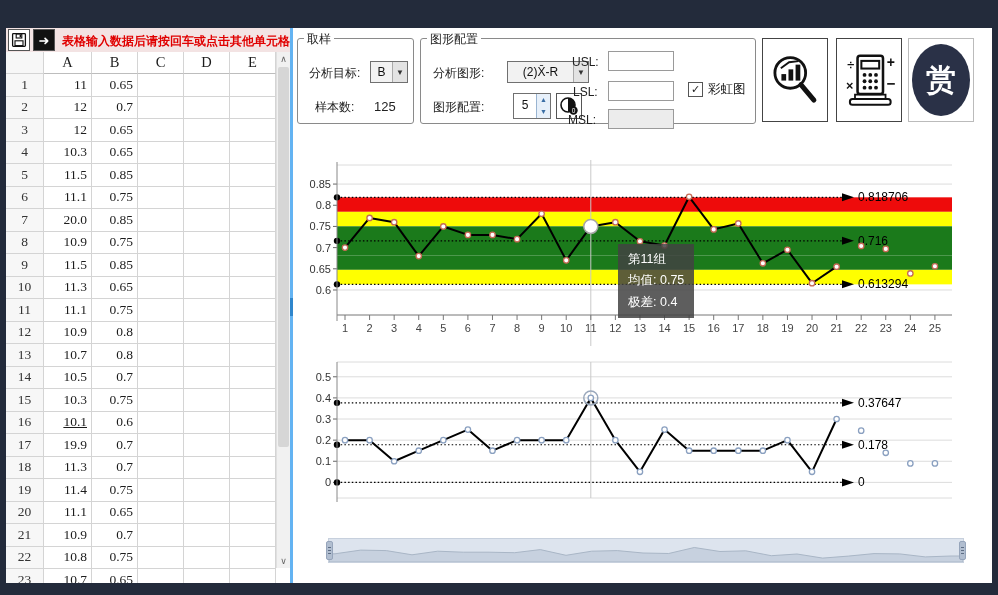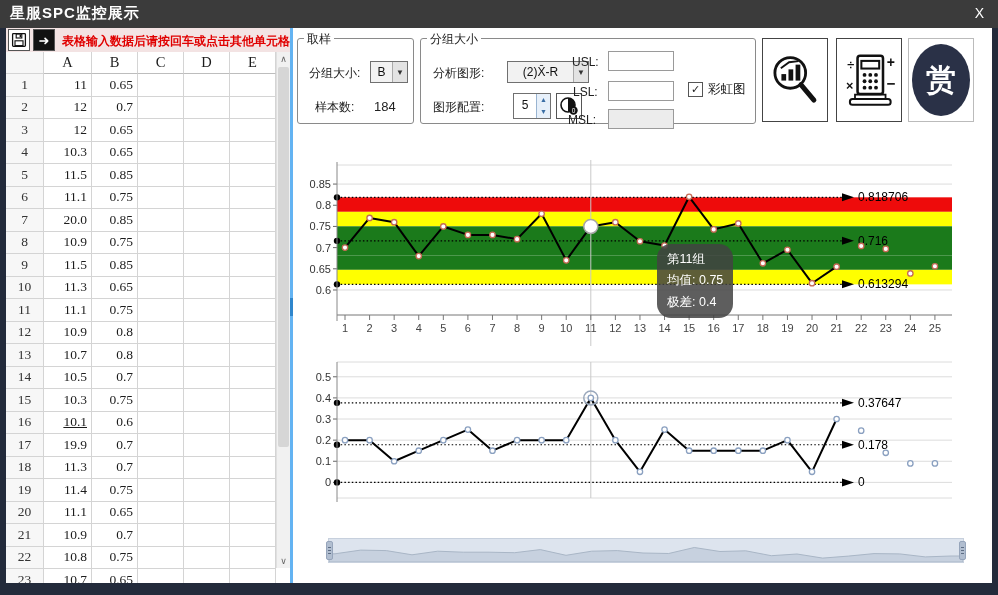--- a/index.html
+++ b/index.html
@@ -57,38 +57,34 @@
   .checkbox .box{width:13px;height:13px;border:1px solid #555;background:#fff;display:flex;align-items:center;justify-content:center;
     font-size:11px;color:#222;line-height:13px;}
   .big-btn{position:absolute;top:10px;width:66px;height:84px;background:#fff;border:1px solid #444;box-sizing:border-box;
     display:flex;align-items:center;justify-content:center;padding:0;}
   .big-btn.light{border:1px solid #bbb;}
   .reward-circle{width:58px;height:72px;border-radius:50%;background:#2a3147;display:flex;align-items:center;justify-content:center;}
   .reward-circle span{color:#fff;font-size:30px;font-weight:bold;}
   
   #charts{position:absolute;left:3px;top:112px;}
   .tooltip{position:absolute;left:325px;top:216px;background:rgba(66,66,66,0.85);color:#fff;
-    font-size:12.5px;line-height:1.7;padding:5px 10px;border-radius:14px;z-index:5;white-space:nowrap;margin-left:39px;}
+    font-size:12.5px;line-height:1.7;padding:5px 10px;border-radius:0;z-index:5;white-space:nowrap;}
   
   .navigator{position:absolute;left:35px;top:510px;width:636px;height:25px;background:#dde4ee;
     border:1px solid #c7d0dd;box-sizing:border-box;}
   .nav-handle{position:absolute;top:2px;width:7px;height:19px;background:#b1bed0;border:1px solid #96a5bb;
     border-radius:2px;box-sizing:border-box;display:flex;flex-direction:column;align-items:center;justify-content:center;gap:2px;}
   .nav-handle i{display:block;width:3px;height:1px;background:#5d6d84;}
   .nav-handle.left{left:-3px;}
   .nav-handle.right{right:-3px;}
 </style>
 </head>
 <body>
 
 <div id="window">
-  <div class="titlebar">
-    <span class="title">星服SPC监控展示</span>
-    <span class="close">X</span>
-  </div>
 
   <div class="content">
 
     <div class="left-panel">
       <div class="toolbar">
         <button class="tb-btn b1">
           <svg width="16" height="16" viewBox="0 0 20 20">
             <rect x="2" y="2" width="16" height="16" rx="1" fill="none" stroke="#111" stroke-width="1.6"></rect>
             <rect x="6.5" y="2.5" width="7" height="5" fill="none" stroke="#111" stroke-width="1.4"></rect>
             <rect x="10.8" y="3.2" width="1.8" height="3.2" fill="#111"></rect>
@@ -302,31 +298,31 @@
     </div>
 
     <div class="splitter">
       <div class="grip"></div>
     </div>
 
     <div class="right-panel">
 
       <div class="gbox" style="left:4px;top:10px;width:117px;height:86px;">
         <span class="legend">取样</span>
-        <span class="lbl" style="left:11px;top:26px;">分组大小:</span>
+        <span class="lbl" style="left:11px;top:26px;">分析目标:</span>
         <div class="combo" style="left:72px;top:22px;width:38px;height:22px;">
           <span class="val">B</span>
           <span class="arrow">▼</span>
         </div>
         <span class="lbl" style="left:17px;top:60px;">样本数:</span>
-        <span class="lbl" style="left:76px;top:60px;font-size:13px;">184</span>
+        <span class="lbl" style="left:76px;top:60px;font-size:13px;">125</span>
       </div>
 
       <div class="gbox" style="left:127px;top:10px;width:336px;height:86px;">
-        <span class="legend">分组大小</span>
+        <span class="legend">图形配置</span>
         <span class="lbl" style="left:12px;top:26px;">分析图形:</span>
         <div class="combo" style="left:86px;top:22px;width:82px;height:22px;">
           <span class="val">(2)X̄-R</span>
           <span class="arrow">▼</span>
         </div>
         <span class="lbl" style="left:12px;top:60px;">图形配置:</span>
         <div class="spinner" style="left:92px;top:54px;width:38px;height:26px;">
           <span class="sval">5</span>
           <div class="btns">
               <div>▲</div>

